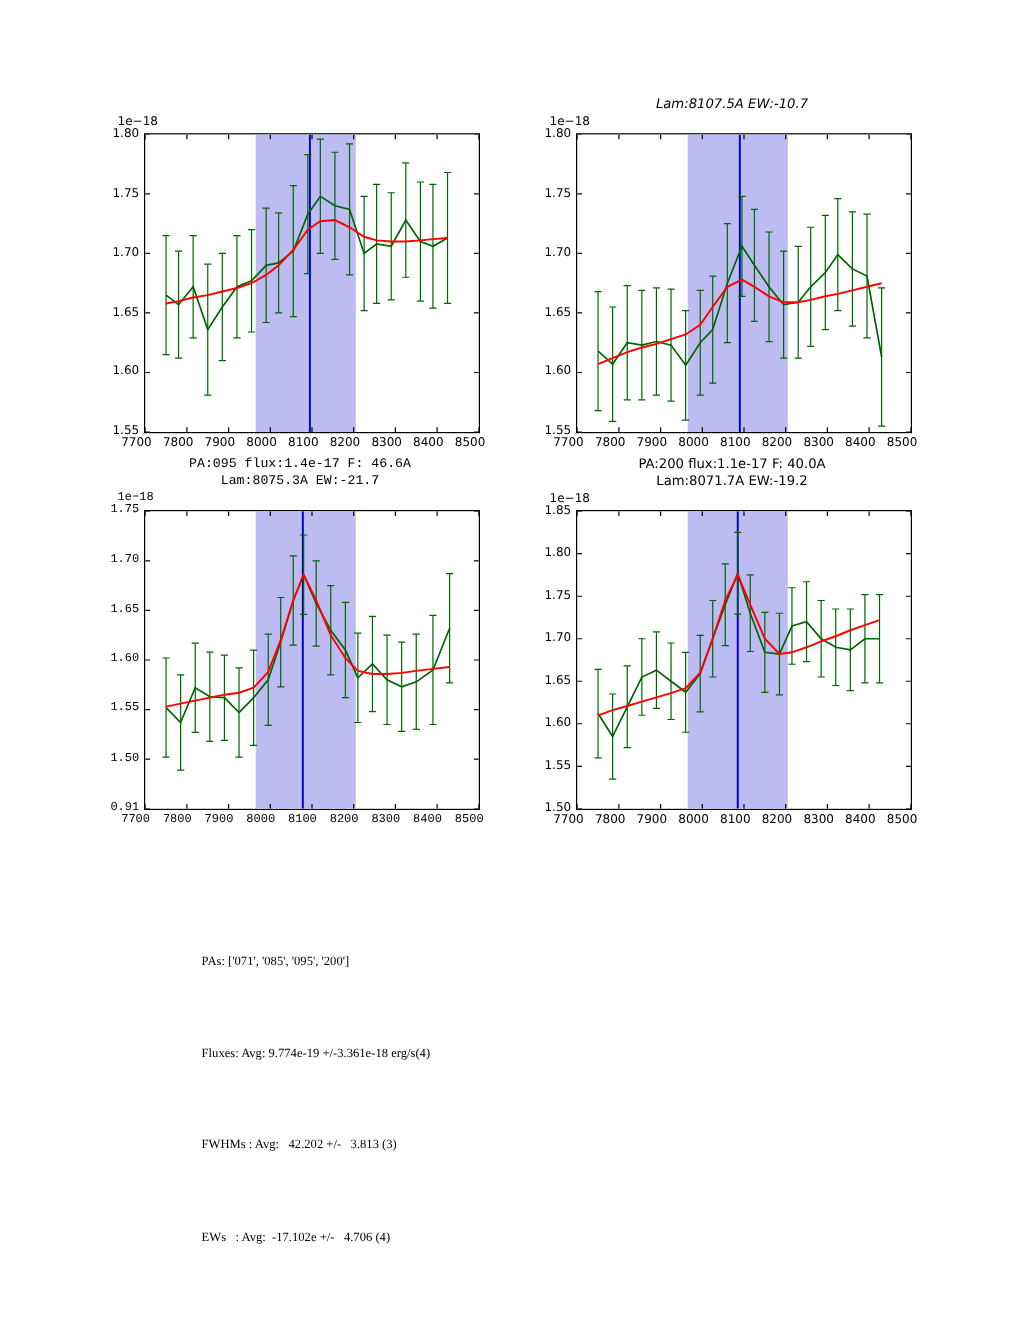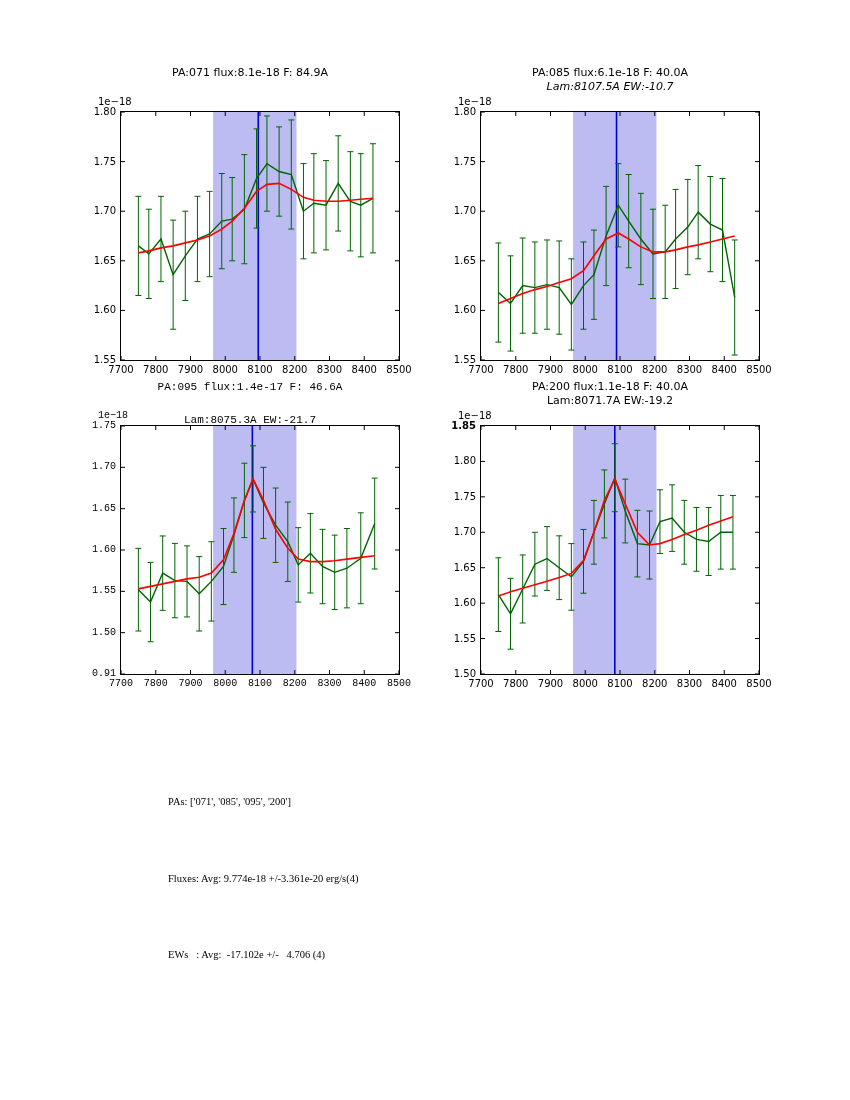--- a/index.html
+++ b/index.html
@@ -12,30 +12,29 @@
   .ptitle{
     position:absolute;width:100%;text-align:center;
     font-size:11px;line-height:14px;color:#000;white-space:pre;
   }
   .exp{position:absolute;font-size:10px;color:#000;}
   .plotbox{
     position:absolute;border:1px solid #000;background:#fff;
     box-sizing:border-box;
   }
   svg{display:block;}
-  .tickx{position:absolute;font-size:10px;color:#000;text-align:center;width:40px;}
+  .tickx{position:absolute;font-size:10px;color:#000;text-align:left;width:40px;}
   .ticky{position:absolute;font-size:10px;color:#000;text-align:right;width:36px;}
   .summary{position:absolute;left:168px;top:738px;font-size:10.5px;line-height:25.5px;white-space:pre;}
   .summary div{white-space:pre;font-family:Liberation Serif, serif;}
 </style>
 </head>
 <body>
 
 <div class="panel" id="p0" style="left:80px;top:66px;width:340px;height:310px;">
-  <div class="ptitle" style="left:0;top:0;">PA:071 flux:8.1e-18 F: 84.9A</div>
   <div class="exp" style="left:18px;top:30px;">1e−18</div>
   <div class="plotbox" style="left:40px;top:45px;width:280px;height:250px;">
     <svg id="svg0" width="278" height="248" viewBox="0 0 278 248">
         <rect x="92.08749999999999" y="0" width="83.39999999999999" height="248" fill="#b0b0f0" fill-opacity="0.85"></rect>
         <line x1="137.26250000000002" y1="0" x2="137.26250000000002" y2="248" stroke="#0000cc" stroke-width="1.6"></line>
         <g stroke="#006400" stroke-width="1">
           <line x1="17.375" y1="84.31999999999996" x2="17.375" y2="183.52000000000004"></line>
           <line x1="14.375" y1="84.31999999999996" x2="20.375" y2="84.31999999999996"></line>
           <line x1="14.375" y1="183.52000000000004" x2="20.375" y2="183.52000000000004"></line>
           <line x1="27.8" y1="97.2160000000001" x2="27.8" y2="186.49599999999995"></line>
@@ -146,21 +145,20 @@
     <div class="tickx" style="left: 299px; top: 298px;">8500</div>
     <div class="ticky" style="left: 0px; top: 288px;">1.55</div>
     <div class="ticky" style="left: 0px; top: 238.4px;">1.60</div>
     <div class="ticky" style="left: 0px; top: 188.8px;">1.65</div>
     <div class="ticky" style="left: 0px; top: 139.2px;">1.70</div>
     <div class="ticky" style="left: 0px; top: 89.6px;">1.75</div>
     <div class="ticky" style="left: 0px; top: 40px;">1.80</div>
   </div>
 
 <div class="panel" id="p1" style="left:440px;top:66px;width:340px;height:310px;">
-  <div class="ptitle" style="left:0;top:0;">PA:085 flux:6.1e-18 F: 40.0A</div>
   <div class="ptitle" style="left:0;top:14px;font-style:italic;">Lam:8107.5A EW:-10.7</div>
   <div class="exp" style="left:18px;top:30px;">1e−18</div>
   <div class="plotbox" style="left:40px;top:45px;width:280px;height:250px;">
     <svg id="svg1" width="278" height="248" viewBox="0 0 278 248">
         <rect x="92.08749999999999" y="0" width="83.39999999999999" height="248" fill="#b0b0f0" fill-opacity="0.85"></rect>
         <line x1="135.525" y1="0" x2="135.525" y2="248" stroke="#0000cc" stroke-width="1.6"></line>
         <g stroke="#006400" stroke-width="1">
           <line x1="17.375" y1="130.9439999999999" x2="17.375" y2="230.14399999999998"></line>
           <line x1="14.375" y1="130.9439999999999" x2="20.375" y2="130.9439999999999"></line>
           <line x1="14.375" y1="230.14399999999998" x2="20.375" y2="230.14399999999998"></line>
@@ -273,21 +271,21 @@
     <div class="ticky" style="left: 0px; top: 288px;">1.55</div>
     <div class="ticky" style="left: 0px; top: 238.4px;">1.60</div>
     <div class="ticky" style="left: 0px; top: 188.8px;">1.65</div>
     <div class="ticky" style="left: 0px; top: 139.2px;">1.70</div>
     <div class="ticky" style="left: 0px; top: 89.6px;">1.75</div>
     <div class="ticky" style="left: 0px; top: 40px;">1.80</div>
   </div>
 
 <div class="panel" id="p2" style="left:80px;top:380px;width:340px;height:310px;font-family:Liberation Mono, monospace;">
   <div class="ptitle" style="left:0;top:0;">PA:095 flux:1.4e-17 F: 46.6A</div>
-  <div class="ptitle" style="left:0;top:14px;margin-top:19px;">Lam:8075.3A EW:-21.7</div>
+  <div class="ptitle" style="left:0;top:14px;">Lam:8075.3A EW:-21.7</div>
   <div class="exp" style="left:18px;top:30px;">1e−18</div>
   <div class="plotbox" style="left:40px;top:45px;width:280px;height:250px;">
     <svg id="svg2" width="278" height="248" viewBox="0 0 278 248">
         <rect x="92.08749999999999" y="0" width="83.39999999999999" height="248" fill="#b0b0f0" fill-opacity="0.85"></rect>
         <line x1="131.355" y1="0" x2="131.355" y2="248" stroke="#0000cc" stroke-width="1.6"></line>
         <g stroke="#006400" stroke-width="1">
           <line x1="17.375" y1="122.34666666666658" x2="17.375" y2="205.01333333333332"></line>
           <line x1="14.375" y1="122.34666666666658" x2="20.375" y2="122.34666666666658"></line>
           <line x1="14.375" y1="205.01333333333332" x2="20.375" y2="205.01333333333332"></line>
           <line x1="29.537499999999998" y1="136.4" x2="29.537499999999998" y2="215.76000000000008"></line>
@@ -401,21 +399,21 @@
     <div class="ticky" style="left: 0px; top: 288px;">0.91</div>
     <div class="ticky" style="left: 0px; top: 246.667px;">1.50</div>
     <div class="ticky" style="left: 0px; top: 205.333px;">1.55</div>
     <div class="ticky" style="left: 0px; top: 164px;">1.60</div>
     <div class="ticky" style="left: 0px; top: 122.667px;">1.65</div>
     <div class="ticky" style="left: 0px; top: 81.3333px;">1.70</div>
     <div class="ticky" style="left: 0px; top: 40px;">1.75</div>
   </div>
 
 <div class="panel" id="p3" style="left:440px;top:380px;width:340px;height:310px;">
-  <div class="ptitle" style="left:0;top:0;">PA:200 flux:1.1e-18 F: 40.0A</div>
+  <div class="ptitle" style="left:0;top:0;">PA:200 flux:1.1e-17 F: 40.0A</div>
   <div class="ptitle" style="left:0;top:14px;">Lam:8071.7A EW:-19.2</div>
   <div class="exp" style="left:18px;top:30px;">1e−18</div>
   <div class="plotbox" style="left:40px;top:45px;width:280px;height:250px;">
     <svg id="svg3" width="278" height="248" viewBox="0 0 278 248">
         <rect x="92.08749999999999" y="0" width="83.39999999999999" height="248" fill="#b0b0f0" fill-opacity="0.85"></rect>
         <line x1="133.7875" y1="0" x2="133.7875" y2="248" stroke="#0000cc" stroke-width="1.6"></line>
         <g stroke="#006400" stroke-width="1">
           <line x1="17.375" y1="131.79428571428565" x2="17.375" y2="205.48571428571427"></line>
           <line x1="14.375" y1="131.79428571428565" x2="20.375" y2="131.79428571428565"></line>
           <line x1="14.375" y1="205.48571428571427" x2="20.375" y2="205.48571428571427"></line>
@@ -529,21 +527,22 @@
     <div class="tickx" style="left: 229.5px; top: 298px;">8300</div>
     <div class="tickx" style="left: 264.25px; top: 298px;">8400</div>
     <div class="tickx" style="left: 299px; top: 298px;">8500</div>
     <div class="ticky" style="left: 0px; top: 288px;">1.50</div>
     <div class="ticky" style="left: 0px; top: 252.571px;">1.55</div>
     <div class="ticky" style="left: 0px; top: 217.143px;">1.60</div>
     <div class="ticky" style="left: 0px; top: 181.714px;">1.65</div>
     <div class="ticky" style="left: 0px; top: 146.286px;">1.70</div>
     <div class="ticky" style="left: 0px; top: 110.857px;">1.75</div>
     <div class="ticky" style="left: 0px; top: 75.4286px;">1.80</div>
-    <div class="ticky" style="left: 0px; top: 40px; font-weight: bold;">1.85</div>
+    <div class="ticky" style="left: 0px; top: 40px;">1.85</div>
   </div>
 
 <div class="summary">
   <div>PAs: ['071', '085', '095', '200']</div>
-  <div>Fluxes: Avg: 9.774e-18 +/-3.361e-20 erg/s(4)</div>
+  <div>Fluxes: Avg: 9.774e-19 +/-3.361e-18 erg/s(4)</div>
+  <div>FWHMs : Avg:   42.202 +/-   3.813 (3)</div>
   <div>EWs   : Avg:  -17.102e +/-   4.706 (4)</div>
   
 </div>
 
 </body></html>

